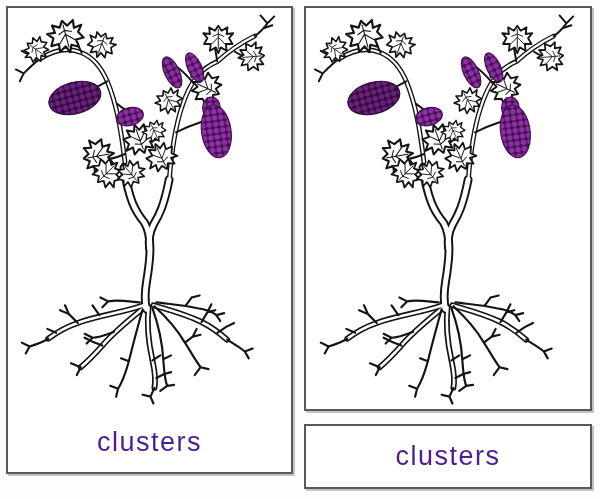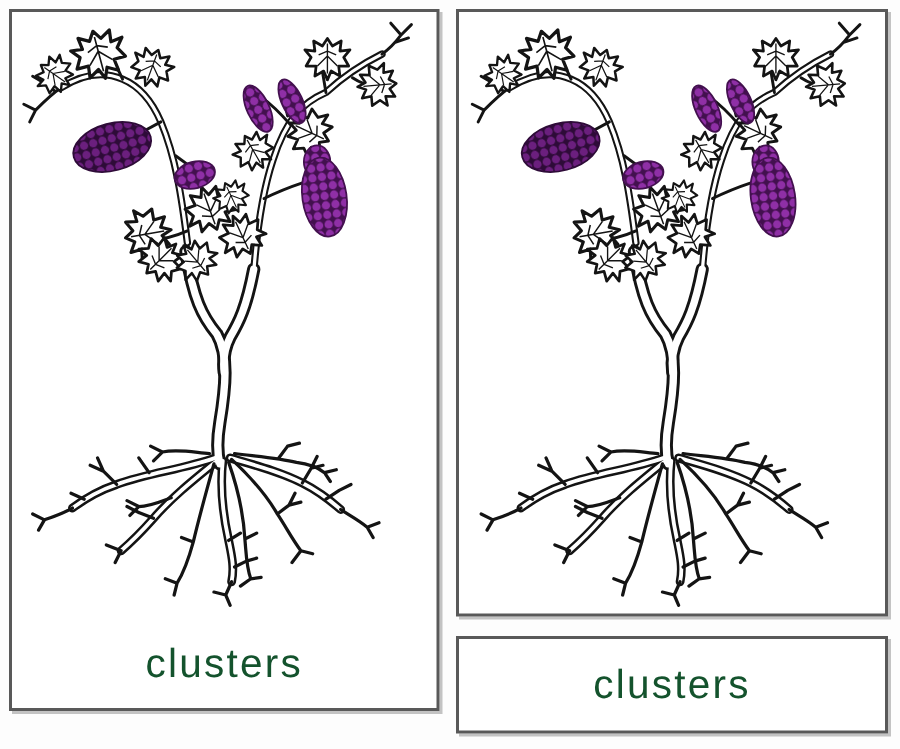--- a/index.html
+++ b/index.html
@@ -12,21 +12,21 @@
     box-shadow:2px 2px 0 #c3c3c3;box-sizing:border-box;
   }
   #left-card{left:6px;top:6px;width:287px;height:468px;
     display:flex;flex-direction:column;align-items:center;}
   #right-picture-card{left:304px;top:6px;width:288px;height:405px;
     display:flex;justify-content:center;align-items:flex-start;}
   #right-label-card{left:304px;top:424px;width:288px;height:65px;
     display:flex;align-items:center;justify-content:center;}
   .vine-svg{display:block;margin-top:2px;}
   .card-label{
-    font-size:27px;color:#14532d;letter-spacing:1.5px;line-height:1;
+    font-size:27px;color:#4c1d95;letter-spacing:1.5px;line-height:1;
   }
   #left-card .card-label{margin-top:auto;margin-bottom:16px;}
   .hb{stroke:#141414;fill:none;stroke-linecap:round;}
   .hw{stroke:#ffffff;fill:none;stroke-linecap:round;}
   .tw{stroke:#141414;fill:none;stroke-linecap:round;stroke-linejoin:round;}
 </style>
 </head>
 <body>
 
 <div class="card" id="left-card">

